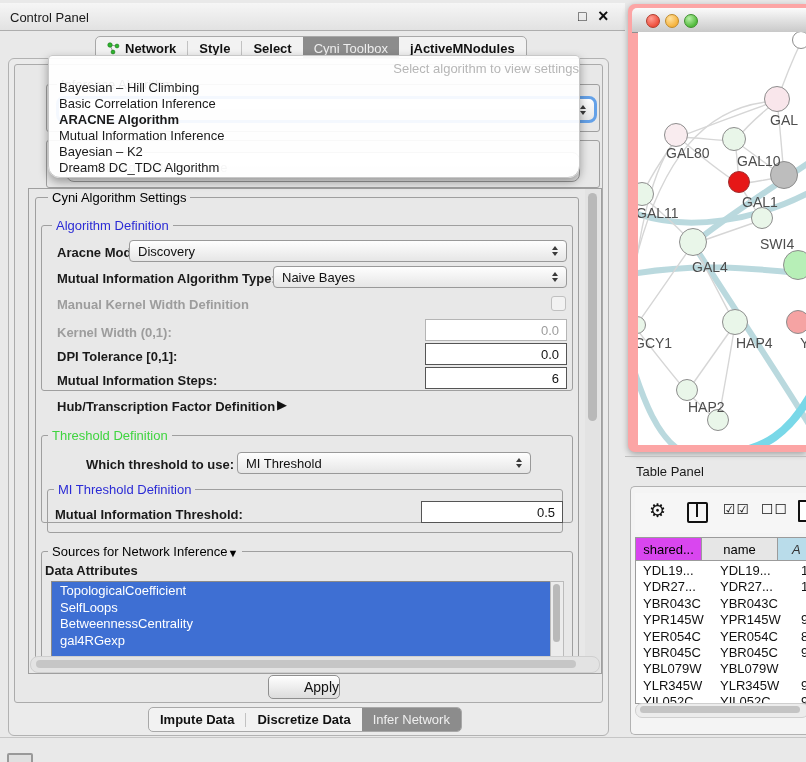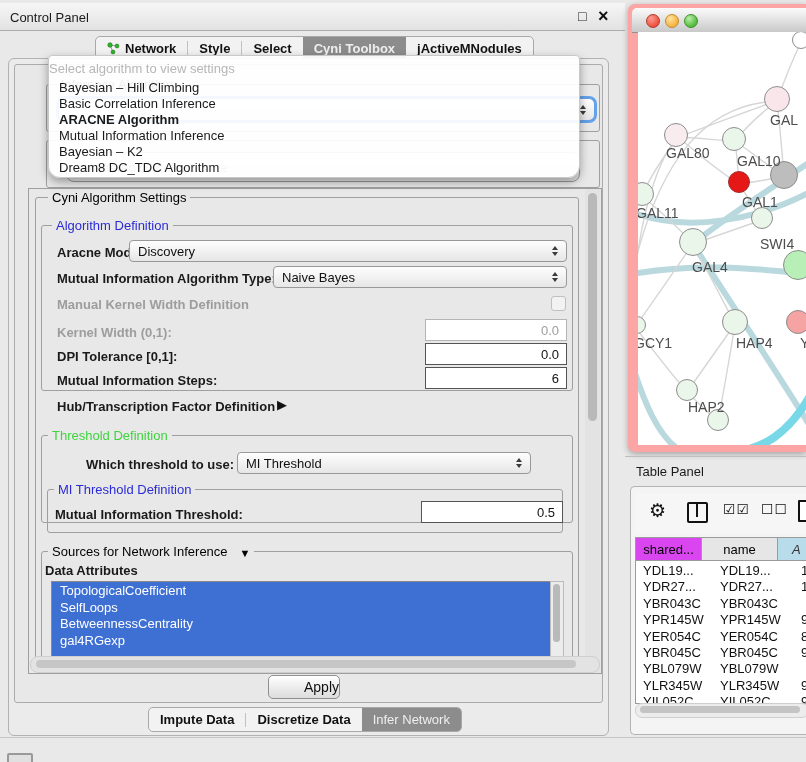--- a/index.html
+++ b/index.html
@@ -54,21 +54,21 @@
       <span>Network</span>
     </div>
     <div class="tabdiv"></div>
     <div class="tab">
         <span>Style</span>
       </div>
     <div class="tabdiv"></div>
     <div class="tab">
         <span>Select</span>
       </div>
-    <div class="tab sel" style="font-weight:bold">
+    <div class="tab sel" style="font-weight:normal">
         <span>Cyni Toolbox</span>
       </div>
     <div class="tab">
         <span>jActiveMNodules</span>
       </div>
   </div>
 
   <div class="abs" style="left:8px;top:58px;width:599px;height:676px;background:#ebebeb;border:1px solid #b2b2b2;border-radius:6px"></div>
 
   <div class="abs" style="left:14px;top:64px;width:587px;height:637px;background:#e8e8e8;border:1px solid #ababab;border-radius:3px"></div>
@@ -81,21 +81,21 @@
         <i class="up"></i>
         <i class="dn"></i>
       </span>
   </div>
   <div class="grp" style="left:46px;top:140px;width:554px;height:48px;z-index:1"></div>
   <div class="combo" style="left:66px;top:152px;width:514px;height:30px;border-radius:8px;z-index:1">
     <span style="color:#777">gal-filtered.sif default node</span>
   </div>
 
   <div class="abs" style="left:48px;top:55px;width:530px;height:121px;background:rgba(255,255,255,0.93);border:1px solid #c8c8c8;border-radius:4px 4px 12px 12px;box-shadow:0 4px 10px rgba(0,0,0,0.35);z-index:5">
-    <div class="abs" style="left:0;top:5px;width:100%;text-align:left;font-size:13px;color:#b6b6b6">Select algorithm to view settings</div>
+    <div class="abs" style="left:0;top:5px;width:100%;text-align:right;font-size:13px;color:#b6b6b6">Select algorithm to view settings</div>
     <div class="abs t13" style="left:10px;top:24px">Bayesian – Hill Climbing</div>
     <div class="abs t13" style="left:10px;top:40px">Basic Correlation Inference</div>
     <div class="abs t13 b" style="left:10px;top:56px">ARACNE Algorithm</div>
     <div class="abs t13" style="left:10px;top:72px">Mutual Information Inference</div>
     <div class="abs t13" style="left:10px;top:88px">Bayesian – K2</div>
     <div class="abs t13" style="left:10px;top:104px">Dream8 DC_TDC Algorithm</div>
   </div>
 
   <div class="abs" style="left:28px;top:188px;width:572px;height:484px;background:#e8e8e8;border:1px solid #9f9f9f;overflow:hidden">
 
@@ -151,21 +151,21 @@
           <i class="dn"></i>
         </span>
     </div>
     <div class="grp" style="left:18px;top:300px;width:516px;height:44px">
       <div class="grp-label" style="left:6px;top:-8px;color:#2b2bd5">MI Threshold Definition</div>
     </div>
     <div class="abs t13 b" style="left:26px;top:318px">Mutual Information Threshold:</div>
     <div class="field" style="left:392px;top:312px;width:142px;height:22px;border-color:#555">0.5</div>
 
     <div class="grp" style="left:12px;top:362px;width:532px;height:116px">
-      <div class="grp-label" style="left:6px;top:-8px;display:flex;align-items:flex-end;gap:12px">
+      <div class="grp-label" style="left:6px;top:-8px;display:flex;align-items:flex-end;gap:0">
         <span>Sources for Network Inference</span>
         <span style="font-size:11px">▼</span>
       </div>
     </div>
     <div class="abs t13 b" style="left:16px;top:374px">Data Attributes</div>
     <div class="abs" style="left:22px;top:392px;width:498px;height:80px;background:#3e6fd3;overflow:hidden;border:1px solid #8a8a8a;border-right:none">
       <div class="listrow">TopologicalCoefficient</div>
       <div class="listrow">SelfLoops</div>
       <div class="listrow">BetweennessCentrality</div>
       <div class="listrow">gal4RGexp</div>

